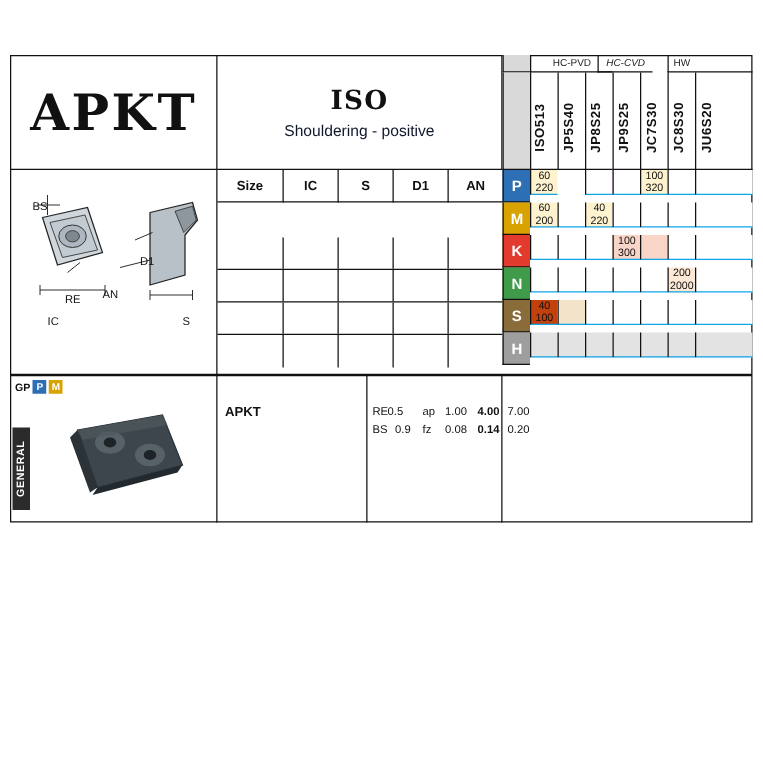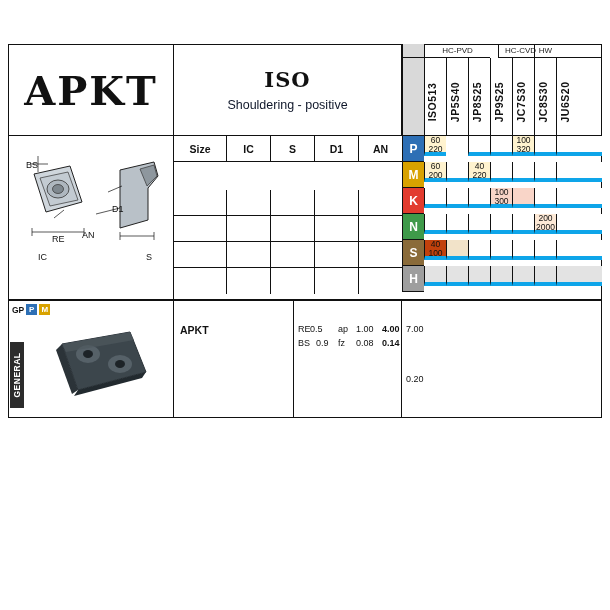--- a/index.html
+++ b/index.html
@@ -34,21 +34,21 @@
   .dim-head div,.dim-row div{box-sizing:border-box;}
   .dimcell{position:absolute;top:0;height:26px;display:flex;align-items:center;justify-content:center;font-size:10.5px;font-weight:bold;border-left:1px solid #111;}
   .dim-row{position:absolute;left:174px;top:162px;width:228px;height:28px;border-bottom:1px solid #111;box-sizing:border-box;}
   .dimcellv{position:absolute;top:0;height:28px;display:flex;align-items:center;justify-content:center;font-size:10.5px;font-weight:bold;border-left:1px solid #111;}
 
   
   .blankrow{position:absolute;left:174px;width:228px;border-bottom:1px solid #111;box-sizing:border-box;}
   .blankrow .sep{position:absolute;top:0;bottom:0;width:0;border-left:1px solid #111;}
   .app-letter{position:absolute;left:402px;width:22px;height:26px;border-left:1px solid #111;border-bottom:1px solid #111;box-sizing:border-box;
      display:flex;align-items:center;justify-content:center;color:#fff;font-weight:bold;font-size:12px;}
-  .grade-cell{position:absolute;height:20px;border-left:1px solid #111;border-bottom:4px solid #0ea5e9;box-sizing:border-box;
+  .grade-cell{position:absolute;height:20px;border-left:1px solid #111;border-bottom:1px solid #0ea5e9;box-sizing:border-box;
      font-size:8.5px;display:flex;flex-direction:column;align-items:center;justify-content:space-between;line-height:1.08;color:#111;}
 
   
   .draw{position:absolute;left:8px;top:136px;width:166px;height:164px;border-right:1px solid #111;box-sizing:border-box;}
   .twoedges{position:absolute;left:0;bottom:5px;width:166px;text-align:center;font-size:8.5px;color:#222;}
 
   
   .gp-cell{position:absolute;left:8px;top:300px;width:166px;height:118px;border-right:1px solid #111;box-sizing:border-box;}
   .gp-label{position:absolute;left:4px;top:4px;font-size:8.5px;font-weight:bold;display:flex;gap:2px;align-items:center;}
   .gp-sq{display:inline-block;width:11px;height:11px;color:#fff;font-size:8px;text-align:center;line-height:11px;font-weight:bold;}
@@ -80,21 +80,21 @@
 
   <div class="iso-cell">
     <div class="iso-title">ISO</div>
     <div class="iso-sub">Shouldering - positive</div>
   </div>
 
   <div class="grade-head">
 
     <div class="gh-group gh-iso" style="left:0;width:22px;"></div>
     <div class="gh-group" style="left:22px;width:66px;">HC-PVD</div>
-    <div class="gh-group" style="left:96px;width:44px;">HC-CVD</div>
+    <div class="gh-group" style="left:76px;width:44px;font-style:italic;">HC-CVD</div>
     <div class="gh-group" style="left:132px;width:22px;border-right:0;">HW</div>
     <div class="gh-group" style="left:154px;width:46px;border-left:0;"></div>
 
     <div class="gh-col gh-iso" style="left:0;width:22px;">
       <div class="rot">
           <span>ISO513</span>
         </div>
     </div>
     <div class="gh-col" style="left:22px;width:22px;">
       <div class="rot">
@@ -393,16 +393,16 @@
     <div class="geo-line" style="left:62px;top:24px;">1.00</div>
     <div class="geo-line geo-b" style="left:88px;top:24px;">4.00</div>
 
     <div class="geo-line" style="left:44px;top:38px;">fz</div>
     <div class="geo-line" style="left:62px;top:38px;">0.08</div>
     <div class="geo-line geo-b" style="left:88px;top:38px;">0.14</div>
   </div>
 
   <div class="tail-cell">
     <div class="geo-line" style="left:4px;top:24px;">7.00</div>
-    <div class="geo-line" style="left:4px;top:38px;margin-top:36px;">0.20</div>
+    <div class="geo-line" style="left:4px;top:38px;">0.20</div>
   </div>
 
 </div>
 
 </body></html>

